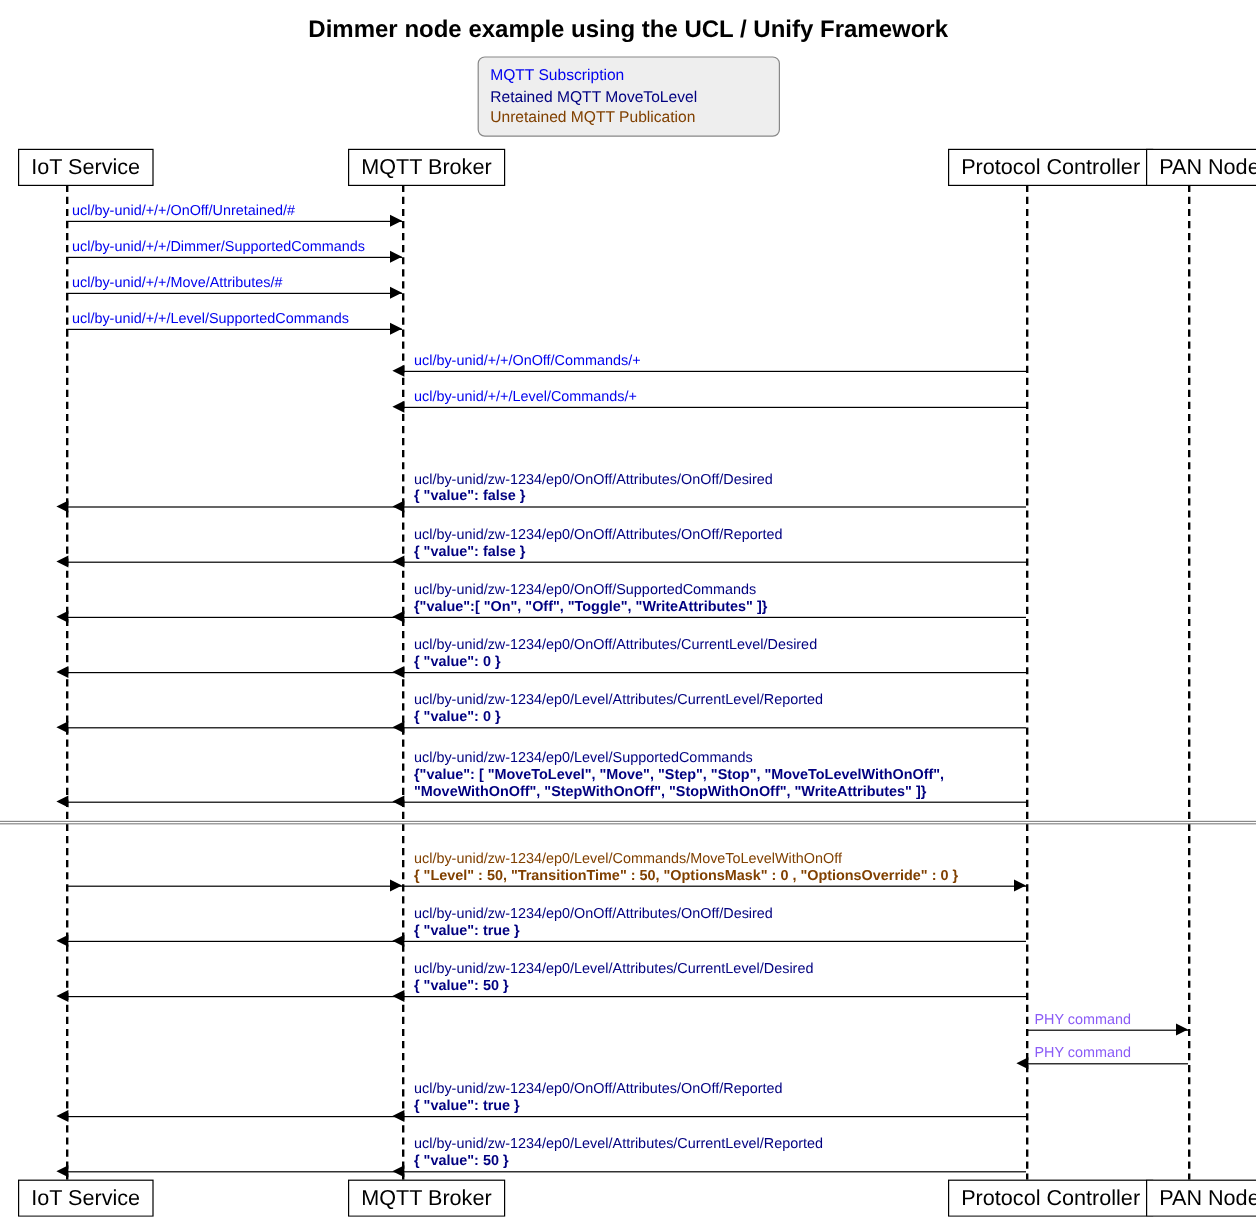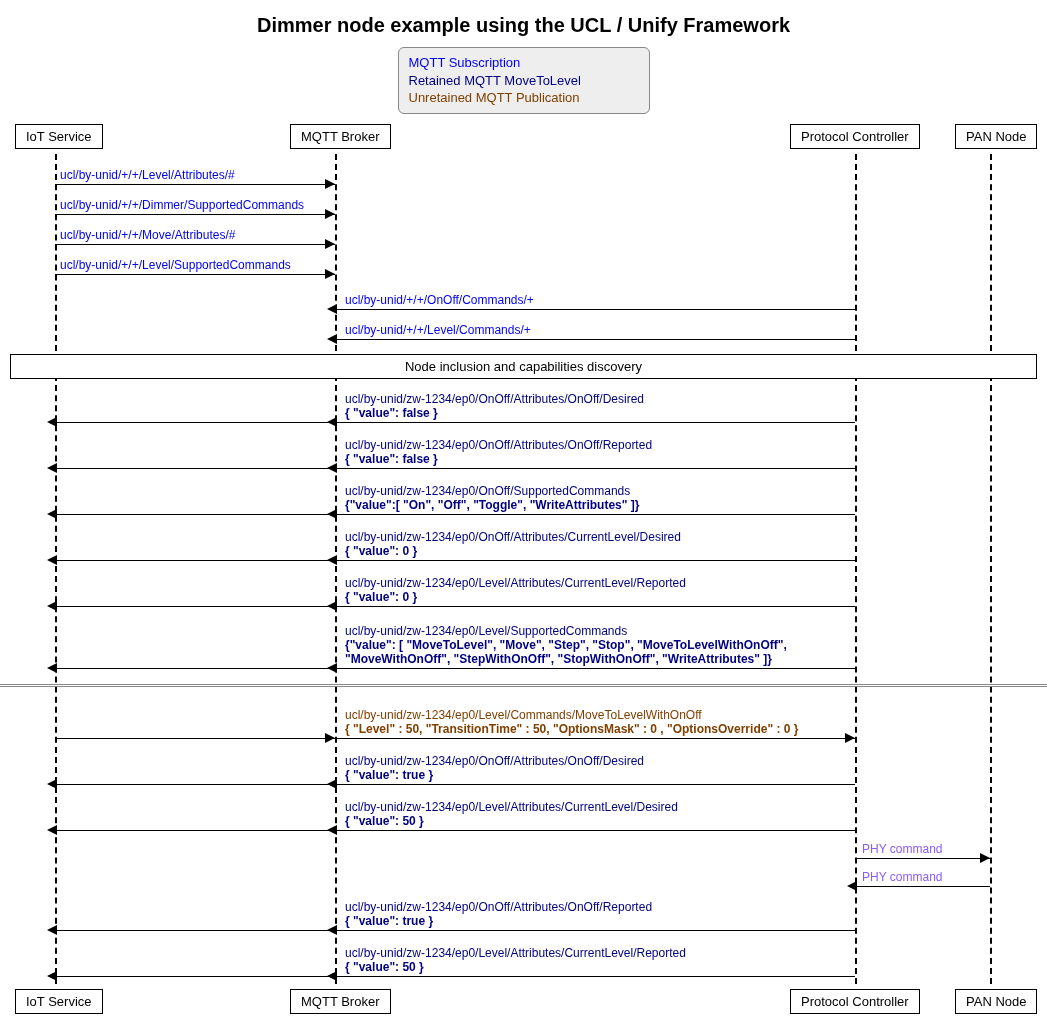--- a/index.html
+++ b/index.html
@@ -5,21 +5,21 @@
   html,body{margin:0;padding:0;background:#fff;font-family:sans-serif;color:#000;}
   .page{position:relative;width:1047px;margin:0 auto;}
   .title{text-align:center;font-weight:bold;font-size:20px;padding:14px 0 10px;}
   .legend{width:230px;margin:0 auto 10px;border:1px solid #888;border-radius:6px;background:#eee;padding:6px 10px;font-size:13px;line-height:1.35;}
   .legend .sub{color:#0000ee;}
   .legend .ret{color:#000080;}
   .legend .unret{color:#804000;}
   .diagram{position:relative;width:1047px;height:890px;}
   .life{position:absolute;top:30px;bottom:30px;border-left:2px dashed #000;}
   #l1{left:55px;} #l2{left:335px;} #l3{left:855px;} #l4{left:990px;}
-  .box{position:absolute;border:1.5px solid #000;background:#fff;padding:4px 10px;font-size:13px;white-space:nowrap;}
+  .box{position:absolute;border:1.5px solid #000;background:#fff;padding:4px 10px;font-size:18px;white-space:nowrap;}
   .topbox{top:0;} .botbox{bottom:0;}
   #b1t,#b1b{left:15px;} #b2t,#b2b{left:290px;} #b3t,#b3b{left:790px;} #b4t,#b4b{left:955px;}
   .msg{position:absolute;left:0;right:0;height:0;}
   .line{position:absolute;top:0;height:0;border-top:1.5px solid #000;}
   .head{position:absolute;top:-5px;width:0;height:0;border-top:5px solid transparent;border-bottom:5px solid transparent;}
   .head.r{border-left:10px solid #000;} .head.l{border-right:10px solid #000;}
   .lbl{position:absolute;font-size:12px;line-height:1.25;white-space:nowrap;}
   .sub{color:#0000ee;} .ret{color:#000080;} .unret{color:#804000;} .phy{color:#8b5cf6;}
   .bold{font-weight:bold;}
   .divider{position:absolute;left:10px;right:10px;border:1.5px solid #000;background:#fff;text-align:center;font-size:13px;padding:4px 0;}
@@ -43,21 +43,21 @@
     <div class="life" id="l4"></div>
 
     <div class="box topbox" id="b1t">IoT Service</div>
     <div class="box topbox" id="b2t">MQTT Broker</div>
     <div class="box topbox" id="b3t">Protocol Controller</div>
     <div class="box topbox" id="b4t">PAN Node</div>
 
     <div class="msg" style="top:60px">
       <div class="line" style="left:55px;width:280px"></div>
         <div class="head r" style="left:325px"></div>
-      <div class="lbl sub" style="left:60px;top:-16px">ucl/by-unid/+/+/Level/Attributes/#</div>
+      <div class="lbl sub" style="left:60px;top:-16px">ucl/by-unid/+/+/OnOff/Unretained/#</div>
     </div>
     <div class="msg" style="top:90px">
       <div class="line" style="left:55px;width:280px"></div>
         <div class="head r" style="left:325px"></div>
       <div class="lbl sub" style="left:60px;top:-16px">ucl/by-unid/+/+/Dimmer/SupportedCommands</div>
     </div>
     <div class="msg" style="top:120px">
       <div class="line" style="left:55px;width:280px"></div>
         <div class="head r" style="left:325px"></div>
       <div class="lbl sub" style="left:60px;top:-16px">ucl/by-unid/+/+/Move/Attributes/#</div>
@@ -72,21 +72,20 @@
       <div class="line" style="left:335px;width:520px"></div>
         <div class="head l" style="left:327px"></div>
       <div class="lbl sub" style="left:345px;top:-16px">ucl/by-unid/+/+/OnOff/Commands/+</div>
     </div>
     <div class="msg" style="top:215px">
       <div class="line" style="left:335px;width:520px"></div>
         <div class="head l" style="left:327px"></div>
       <div class="lbl sub" style="left:345px;top:-16px">ucl/by-unid/+/+/Level/Commands/+</div>
     </div>
 
-    <div class="divider" style="top:230px">Node inclusion and capabilities discovery</div>
 
     <div class="msg" style="top:298px">
       <div class="line" style="left:55px;width:800px"></div>
         <div class="head l" style="left:47px"></div>
         <div class="head l" style="left:327px"></div>
       <div class="lbl ret" style="left:345px;top:-30px">ucl/by-unid/zw-1234/ep0/OnOff/Attributes/OnOff/Desired</div>
       <div class="lbl ret bold" style="left:345px;top:-16px">{ "value": false }</div>
     </div>
     <div class="msg" style="top:344px">
       <div class="line" style="left:55px;width:800px"></div>

